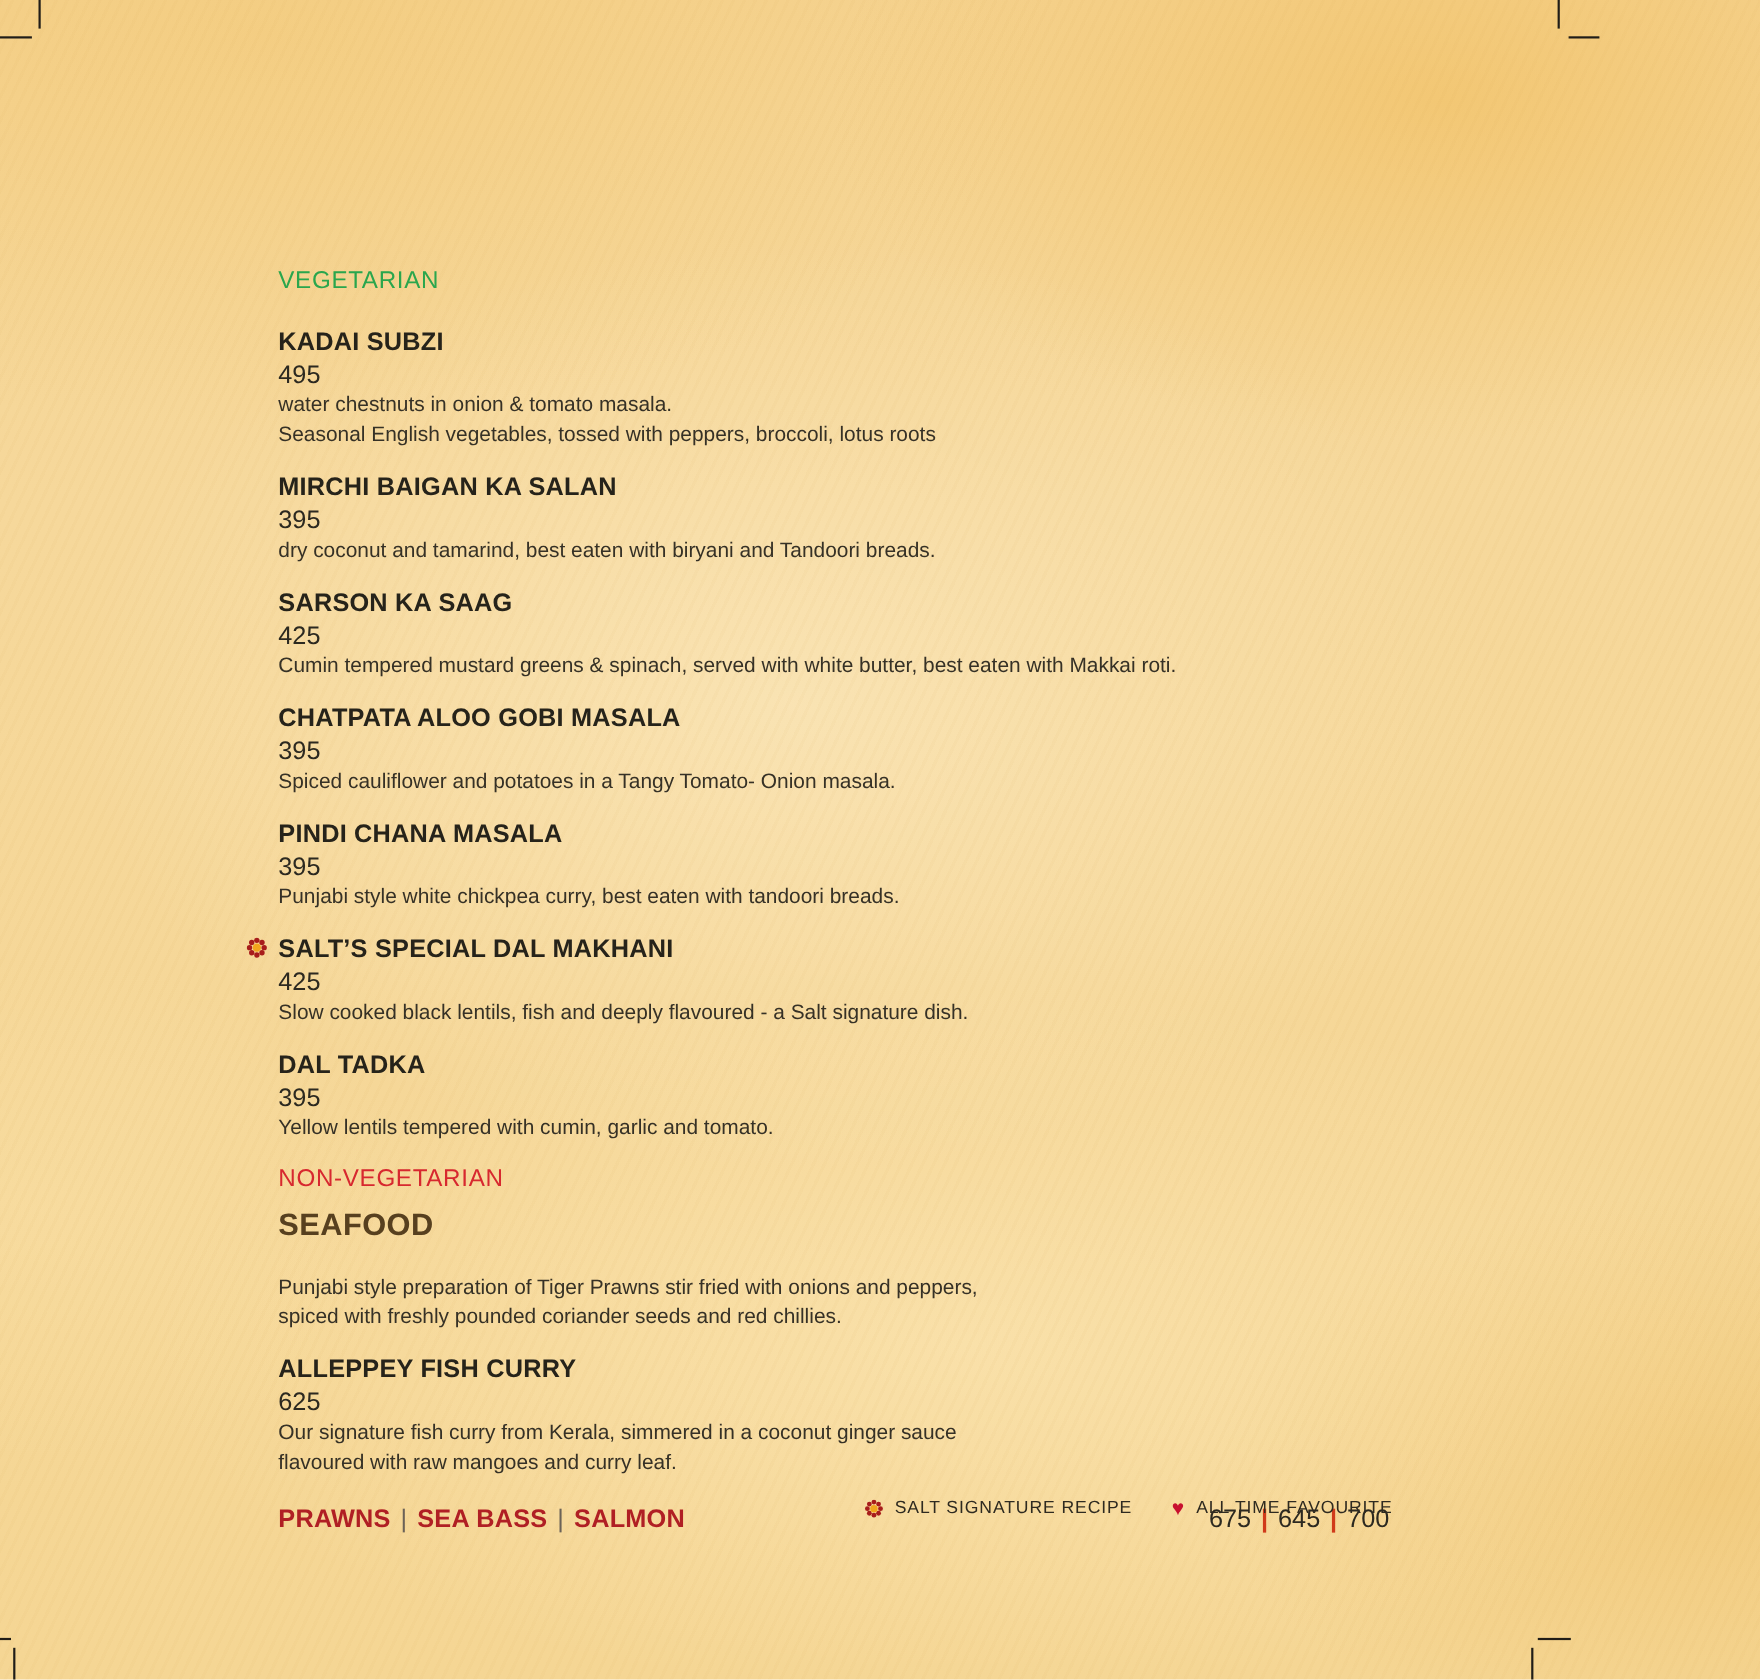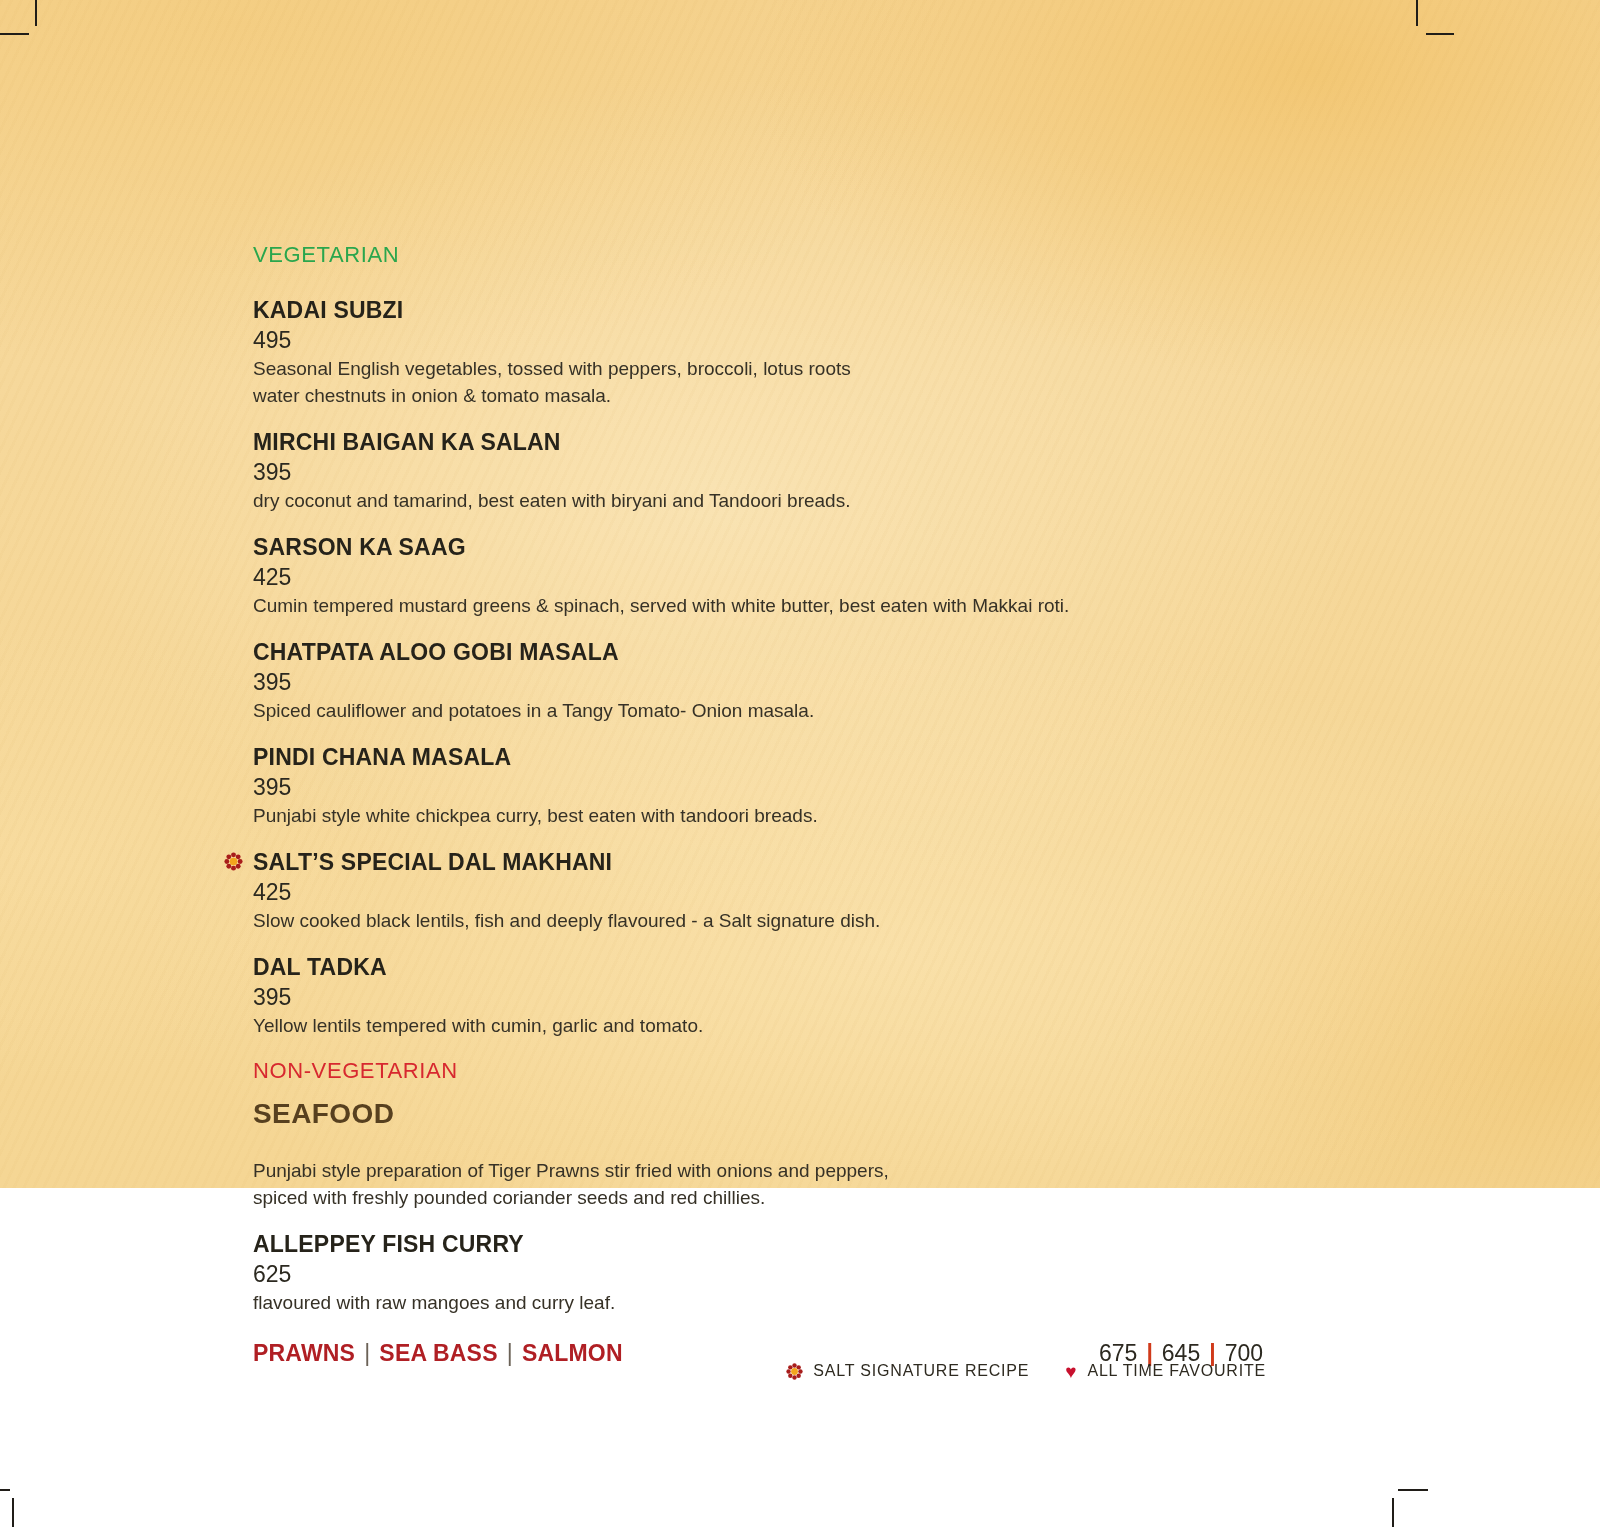--- a/index.html
+++ b/index.html
@@ -7,21 +7,21 @@
   html, body {
     width: 1600px;
     height: 1527px;
     overflow: hidden;
     font-family: "Liberation Sans", sans-serif;
   }
 
   .page {
     position: relative;
     width: 1600px;
-    height: 1188px;
+    height: 1527px;
     background:
       repeating-linear-gradient(115deg, rgba(205,155,70,0.045) 0 3px, rgba(255,255,255,0) 3px 9px),
       radial-gradient(900px 500px at 82% 6%, rgba(238,178,66,0.38), rgba(238,178,66,0) 62%),
       radial-gradient(1200px 600px at 15% 2%, rgba(240,192,96,0.30), rgba(240,192,96,0) 60%),
       radial-gradient(1000px 650px at 45% 42%, rgba(255,244,216,0.40), rgba(255,244,216,0) 65%),
       radial-gradient(1200px 520px at 55% 80%, rgba(253,234,188,0.50), rgba(253,234,188,0) 62%),
       radial-gradient(750px 430px at 97% 88%, rgba(235,180,80,0.33), rgba(235,180,80,0) 60%),
       radial-gradient(600px 380px at 2% 72%, rgba(250,226,170,0.40), rgba(250,226,170,0) 60%),
       linear-gradient(#f5d391, #f6d89b 30%, #f5d694);
   }
@@ -152,22 +152,22 @@
 
   <div class="content">
 
     <div class="section-label veg">VEGETARIAN</div>
 
     <div class="item">
       <div class="item-head">
         <span class="item-name">KADAI SUBZI</span>
         <span class="item-price">495</span>
       </div>
+      <p class="item-desc">water chestnuts in onion &amp; tomato masala.</p>
       <p class="item-desc">Seasonal English vegetables, tossed with peppers, broccoli, lotus roots</p>
-      <p class="item-desc">water chestnuts in onion &amp; tomato masala.</p>
     </div>
 
     <div class="item">
       <div class="item-head">
         <span class="item-name">MIRCHI BAIGAN KA SALAN</span>
         <span class="item-price">395</span>
       </div>
       <p class="item-desc">dry coconut and tamarind, best eaten with biryani and Tandoori breads.</p>
     </div>
 
@@ -233,20 +233,21 @@
     <div class="item">
       <p class="item-desc">Punjabi style preparation of Tiger Prawns stir fried with onions and peppers,</p>
       <p class="item-desc">spiced with freshly pounded coriander seeds and red chillies.</p>
     </div>
 
     <div class="item">
       <div class="item-head">
         <span class="item-name">ALLEPPEY FISH CURRY</span>
         <span class="item-price">625</span>
       </div>
+      <p class="item-desc">Our signature fish curry from Kerala, simmered in a coconut ginger sauce</p>
       <p class="item-desc">flavoured with raw mangoes and curry leaf.</p>
     </div>
 
     <div class="variant-row">
       <div class="variant-names">
         <span>PRAWNS</span><span class="name-sep">|</span><span>SEA BASS</span><span class="name-sep">|</span><span>SALMON</span>
       </div>
       <div class="variant-prices">
         <span>675</span><span class="price-sep">|</span><span>645</span><span class="price-sep">|</span><span>700</span>
       </div>

